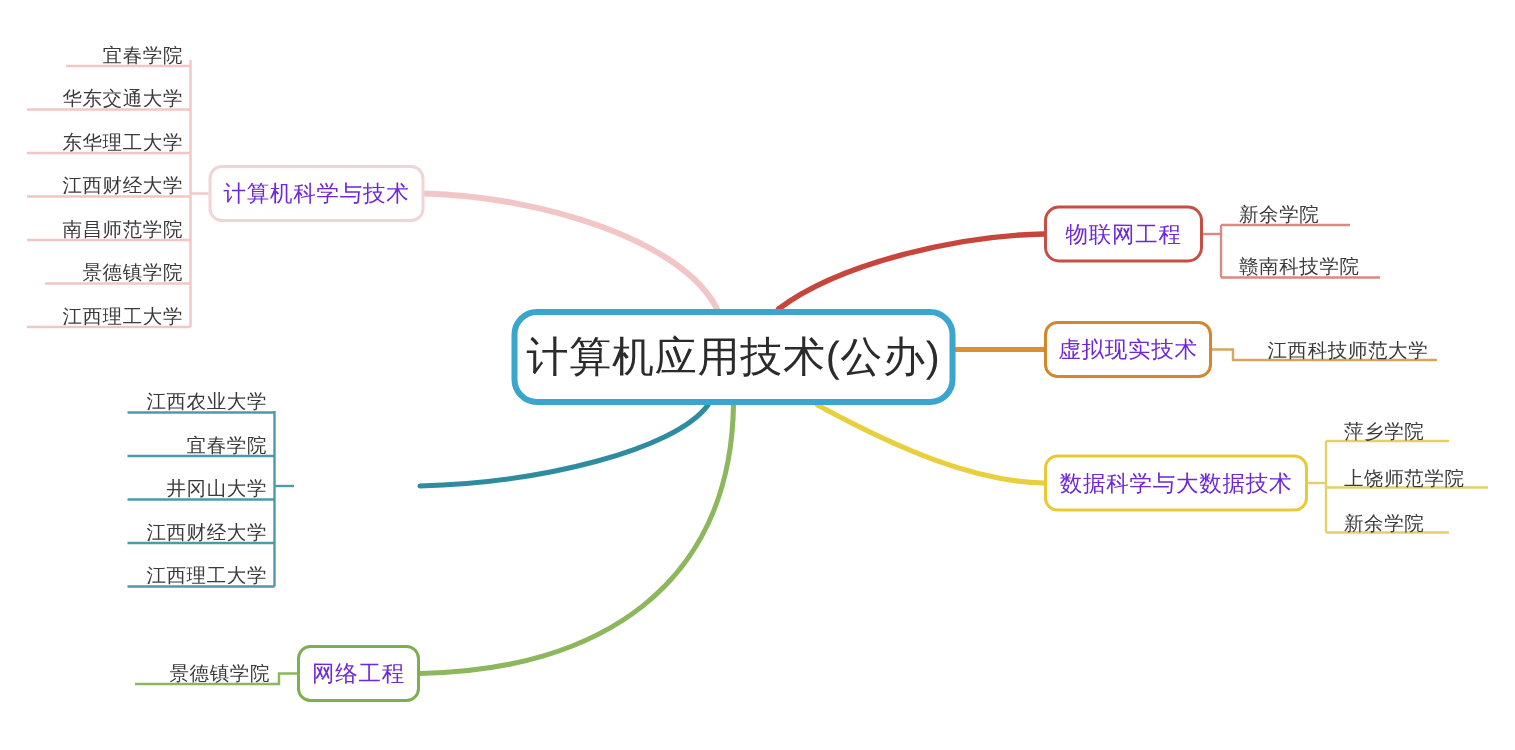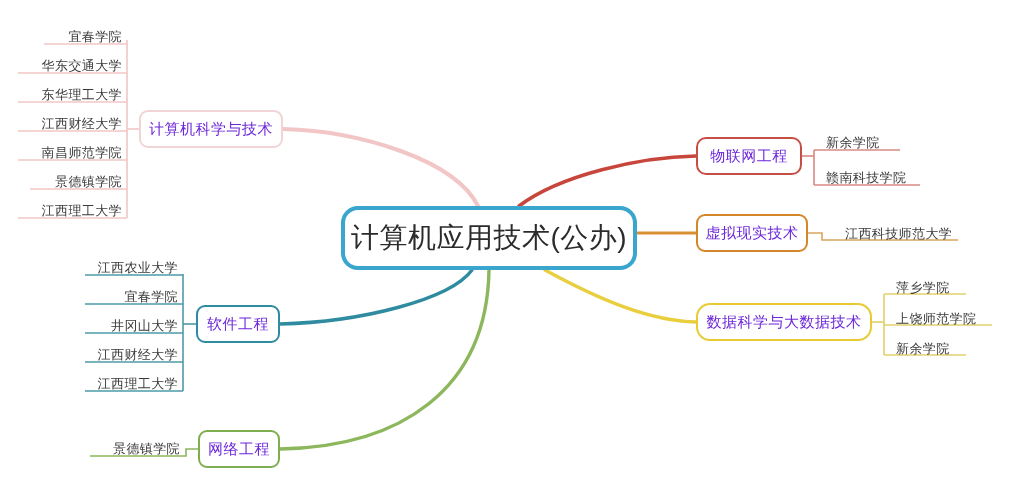--- a/index.html
+++ b/index.html
@@ -35,21 +35,21 @@
   
   .branch{
     border-width:2px;border-radius:9px;
     font-size:15px;color:#6d28d9;height:38px;
   }
   .b-cs     {left:139px;top:110px;width:144px;border-color:#f0d4d6;}
   .b-se     {left:196px;top:305px;width:84px; border-color:#2e8ba0;}
   .b-net    {left:198px;top:430px;width:82px; border-color:#7fae50;}
   .b-iot    {left:696px;top:137px;width:106px;border-color:#c54f45;border-radius:10px;}
   .b-vr     {left:696px;top:214px;width:112px;border-color:#d4862a;}
-  .b-bigdata{left:696px;top:303px;width:176px;border-color:#e8cb34;border-radius:14px;}
+  .b-bigdata{left:696px;top:303px;width:176px;border-color:#e8cb34;}
 
   
   .leaf{
     position:absolute;
     font-size:13px;color:#3a3a3a;
     white-space:nowrap;
     letter-spacing:.4px;
     line-height:1;
     text-align:center;
   }
@@ -105,21 +105,20 @@
     <path d="M 884,294 L 884,355" fill="none" stroke="#e3d06a" stroke-width="1.6"></path>
     <path d="M 884,294 L 966,294" stroke="#e3d06a" stroke-width="1.6" fill="none"></path>
     <path d="M 884,325 L 992,325" stroke="#e3d06a" stroke-width="1.6" fill="none"></path>
     <path d="M 884,355 L 966,355" stroke="#e3d06a" stroke-width="1.6" fill="none"></path>
   </svg>
 
   <div class="node central">计算机应用技术(公办)</div>
 
   <div class="node branch b-cs">计算机科学与技术</div>
 
-  <div class="node branch b-se">软件工程</div>
 
   <div class="node branch b-net">网络工程</div>
 
   <div class="node branch b-iot">物联网工程</div>
 
   <div class="node branch b-vr">虚拟现实技术</div>
 
   <div class="node branch b-bigdata">数据科学与大数据技术</div>
 
   <div class="leaf r" style="left:0px;top:30px;width:122px;">宜春学院</div>

